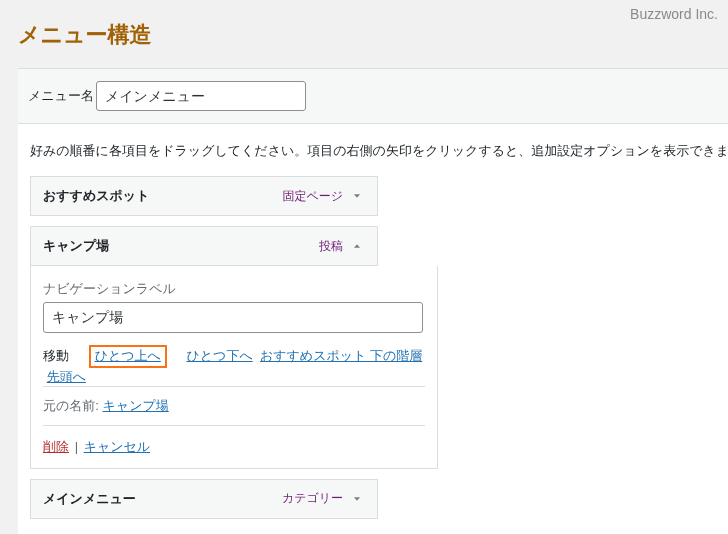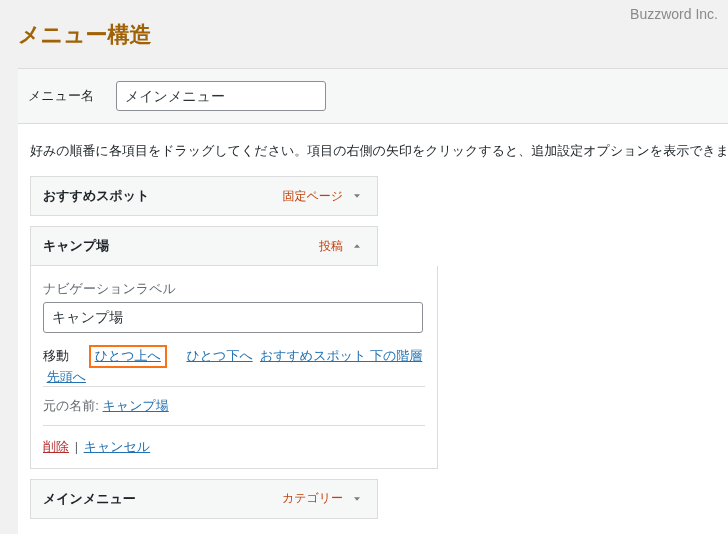--- a/index.html
+++ b/index.html
@@ -30,21 +30,21 @@
       margin-left: 18px;
       border-top: 1px solid #dcdcde;
       background: #fff;
     }
     .menu-name-row {
       background: #f6f7f7;
       padding: 12px 10px;
       border-bottom: 1px solid #dcdcde;
       display: flex;
       align-items: center;
-      gap: 22px;
+      gap: 2px;
     }
     .menu-name-label {
       font-size: 13px;
       color: #1d2327;
     }
     .menu-name-input {
       width: 210px;
       padding: 3px 8px;
       font-size: 14px;
       border: 1px solid #8c8f94;
@@ -79,21 +79,21 @@
     }
     .item-bar .item-title {
       font-weight: 600;
       font-size: 13px;
       color: #1d2327;
     }
     .item-controls {
       display: flex;
       align-items: center;
       gap: 6px;
-      color: #c2410c;
+      color: #701a75;
       font-size: 12px;
     }
     .item-toggle {
       width: 16px;
       height: 16px;
       display: inline-flex;
       align-items: center;
       justify-content: center;
       color: #787c82;
     }

